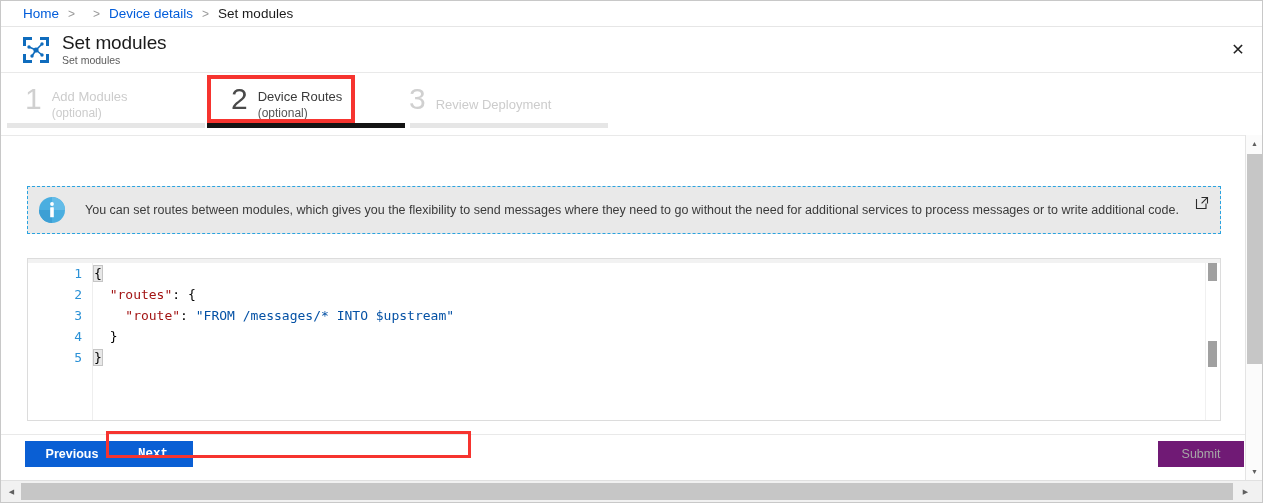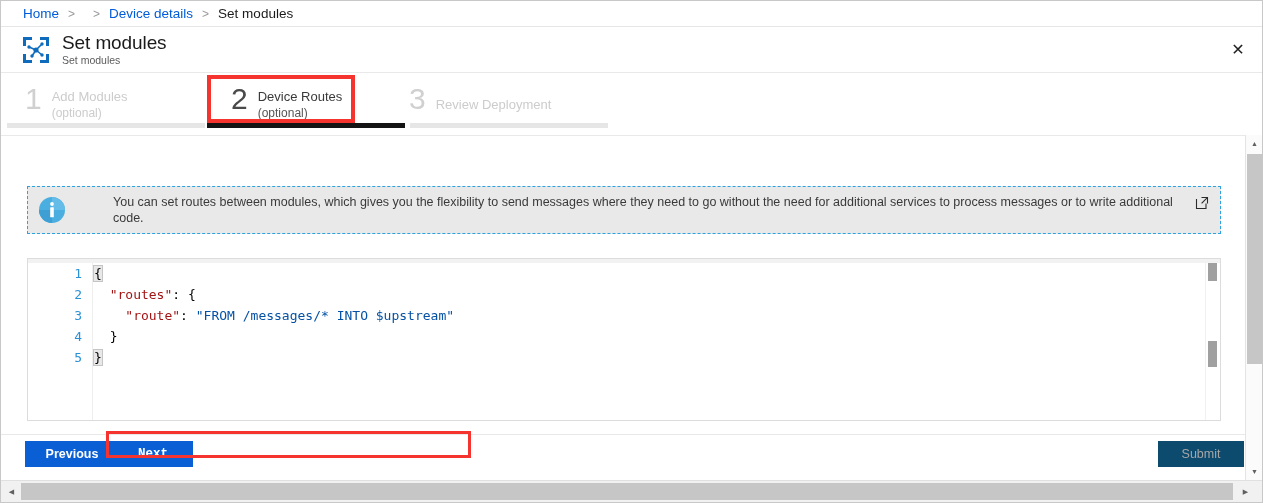--- a/index.html
+++ b/index.html
@@ -191,21 +191,20 @@
     position: absolute;
     left: 26px;
     top: 50px;
     width: 1194px;
     height: 48px;
     border: 1px dashed #2aa3e0;
     box-sizing: border-box;
     background: #e9e9e9;
     display: flex;
     align-items: center;
-    gap: 28px;
   }
   .notice-icon-wrap {
     width: 48px;
     height: 100%;
     display: flex;
     align-items: center;
     justify-content: center;
     flex: none;
   }
   .notice-text {
@@ -338,21 +337,21 @@
   }
   .btn-primary {
     background: #0a5fd4;
     color: #ffffff;
   }
   .btn-prev { left: 24px; width: 94px; }
   .btn-next { left: 112px; width: 80px; font-family: Liberation Mono, monospace; }
   .btn-submit {
     right: 18px;
     width: 86px;
-    background: #0c4a6e;
+    background: #701a75;
     color: #a6a6a6;
     font-weight: normal;
     cursor: default;
   }
 
   
   .vscroll {
     position: absolute;
     right: 0;
     top: 134px;

